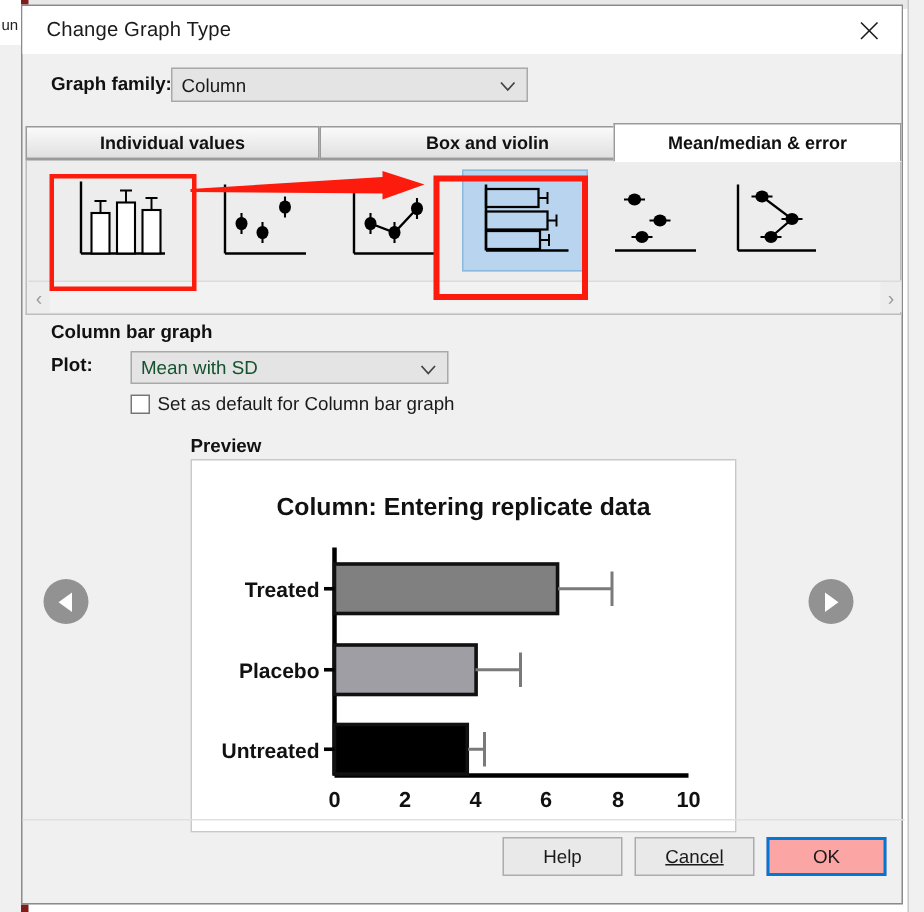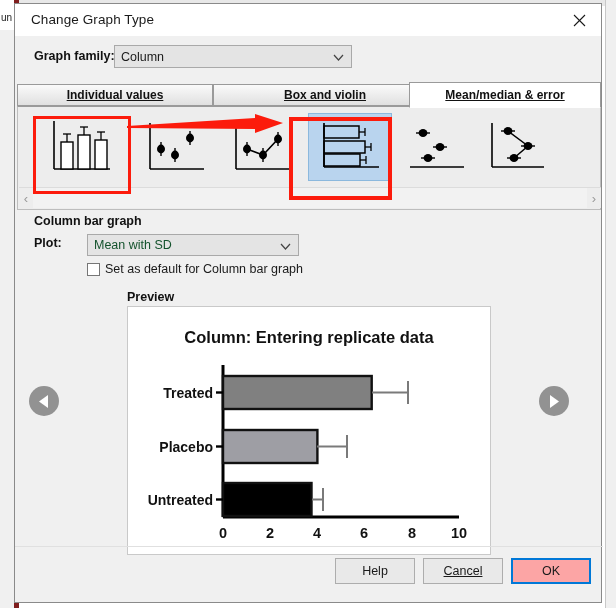--- a/index.html
+++ b/index.html
@@ -49,21 +49,21 @@
   .chev{position:absolute;right:8px;top:8px;width:10px;height:6px;}
   .chev svg{display:block;}
 
   
   #tabs{position:absolute;left:0px;top:78px;width:588px;height:24px;}
   .tab{
     position:absolute;top:2px;height:22px;
     background:linear-gradient(#fafafa,#e0e0e0);
     border:1px solid #9a9a9a;box-sizing:border-box;
     display:flex;align-items:center;justify-content:center;
-    font-size:12px;font-weight:bold;color:#111;cursor:pointer;text-decoration:underline;
+    font-size:12px;font-weight:bold;color:#111;cursor:pointer;
   }
   .tab.active{
     top:0;height:26px;background:#ffffff;border-bottom:1px solid #ffffff;
     z-index:5;
   }
   #tab-0{left:2px;width:196px;}
   #tab-1{left:198px;width:224px;}
   #tab-2{left:394px;width:192px;}
 
   

